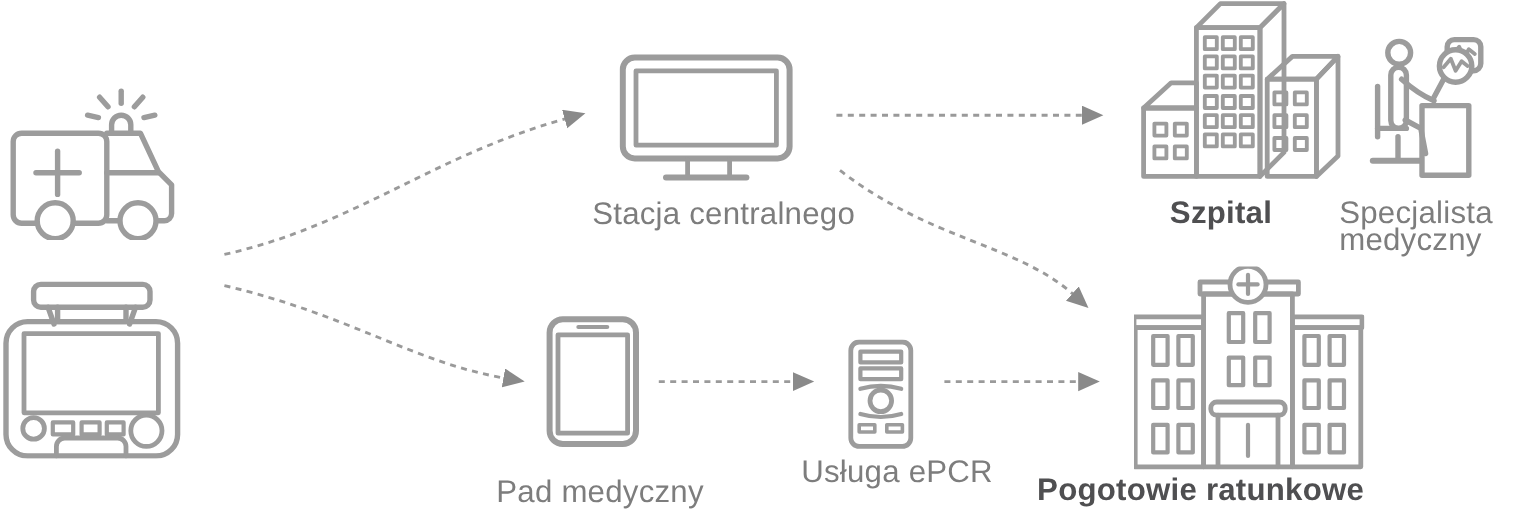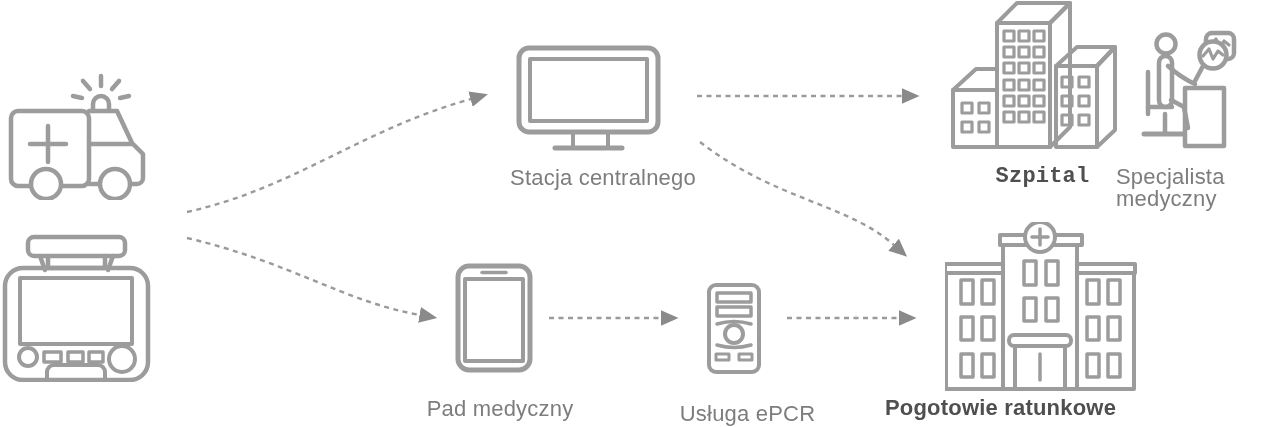--- a/index.html
+++ b/index.html
@@ -3,21 +3,21 @@
 <meta charset="utf-8">
 <style>
   html,body{margin:0;padding:0;background:#fff;}
   .canvas{
     position:relative;width:1273px;height:427px;background:#ffffff;overflow:hidden;
     font-family:"Liberation Sans", sans-serif;
   }
   .node{position:absolute;}
   .icon-svg{display:block;fill:none;stroke:#9c9c9c;stroke-linejoin:round;stroke-linecap:round;}
   .label{
-    position:absolute;color:#7d7d7d;font-size:22px;line-height:22px;text-align:center;
+    position:absolute;color:#7d7d7d;font-size:26px;line-height:22px;text-align:center;
     letter-spacing:0.2px;
   }
   .label.strong{color:#4f4f51;font-weight:bold;}
   .label.left{text-align:left;}
   #arrows{position:absolute;left:0;top:0;pointer-events:none;}
   .dash{fill:none;stroke:#9a9a9a;stroke-width:2.4;stroke-dasharray:5 4.5;}
 </style>
 </head>
 <body>
 
@@ -109,21 +109,21 @@
         <rect x="11" y="10" width="34" height="9" stroke-width="3.5"></rect>
         <rect x="11" y="24" width="34" height="9" stroke-width="3.5"></rect>
         <path d="M11 41 Q28 36 45 41" stroke-width="3.5"></path>
         <circle cx="28" cy="51" r="9"></circle>
         <path d="M11 62 Q28 67 45 62" stroke-width="3.5"></path>
         <rect x="10" y="71" width="13" height="6" stroke-width="3"></rect>
         <rect x="33" y="71" width="13" height="6" stroke-width="3"></rect>
       </g>
     </svg>
   </div>
-  <div class="label" style="left:645px;top:403px;width:205px;">Usługa ePCR</div>
+  <div class="label" style="left:645px;top:382px;width:205px;">Usługa ePCR</div>
 
   <div class="node" style="left:945px;top:0px;">
     <svg class="icon-svg" width="175" height="150" viewBox="0 0 175 150">
       <g stroke-width="4">
         <polygon points="8,90 31,69 52,69 52,90"></polygon>
         <rect x="8" y="90" width="44" height="57"></rect>
         <polygon points="52,23 72,3 125,3 105,23"></polygon>
         <polygon points="105,23 125,3 125,127 105,147"></polygon>
         <rect x="52" y="23" width="53" height="124"></rect>
         <polygon points="111,66 132,47 170,47 152,66"></polygon>
@@ -155,21 +155,21 @@
           <rect x="89" y="112" width="10" height="10"></rect>
         <rect x="117" y="77" width="10" height="10"></rect>
           <rect x="134" y="77" width="10" height="10"></rect>
         <rect x="117" y="96" width="10" height="10"></rect>
           <rect x="134" y="96" width="10" height="10"></rect>
         <rect x="117" y="115" width="10" height="10"></rect>
           <rect x="134" y="115" width="10" height="10"></rect>
       </g>
     </svg>
   </div>
-  <div class="label strong" style="left:960px;top:166px;width:165px;font-family:Liberation Mono, monospace;">Szpital</div>
+  <div class="label strong" style="left:935px;top:166px;width:165px;">Szpital</div>
 
   <div class="node" style="left:1140px;top:28px;">
     <svg class="icon-svg" width="108" height="125" viewBox="0 0 108 125">
       <g stroke-width="4.5">
         <rect x="66" y="5" width="28" height="26" rx="6"></rect>
         <path d="M71 17 L76 11 L80 20 L84 13 L89 17" stroke-width="3.2"></path>
         <circle cx="73" cy="27" r="13.5" fill="#ffffff"></circle>
         <path d="M63 28 L69 21 L73 31 L78 23 L83 27" stroke-width="3.2"></path>
         <path d="M55 53 L63 38"></path>
         <circle cx="26" cy="16" r="9.5"></circle>

